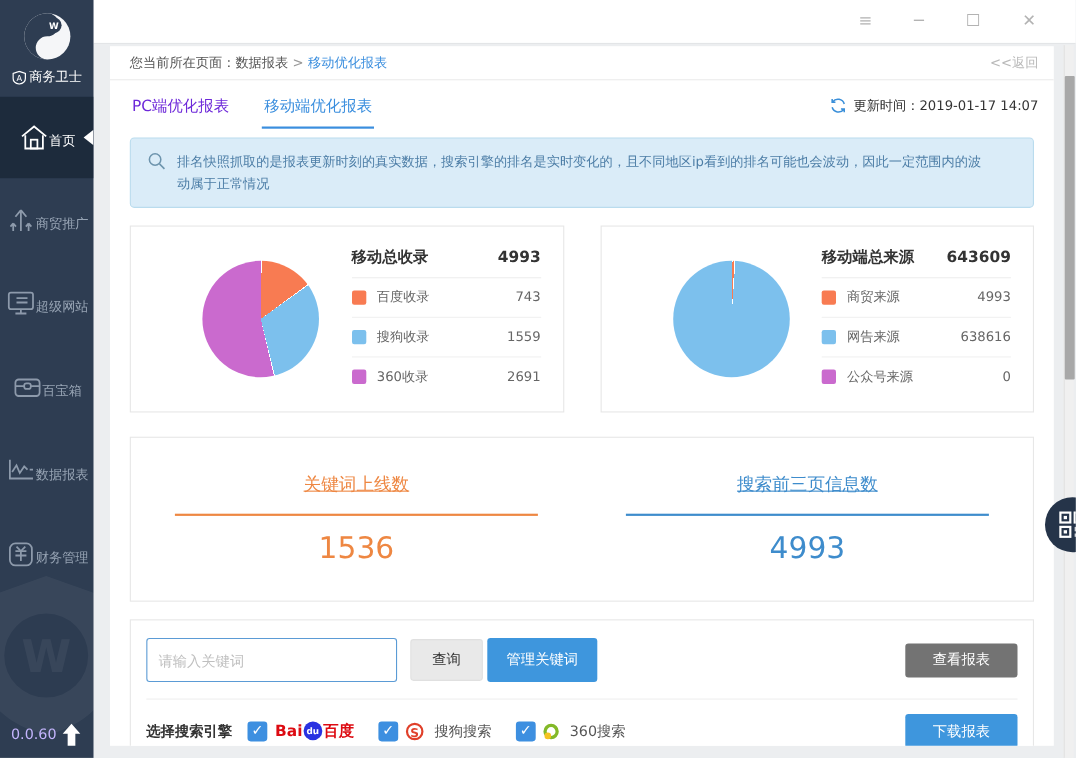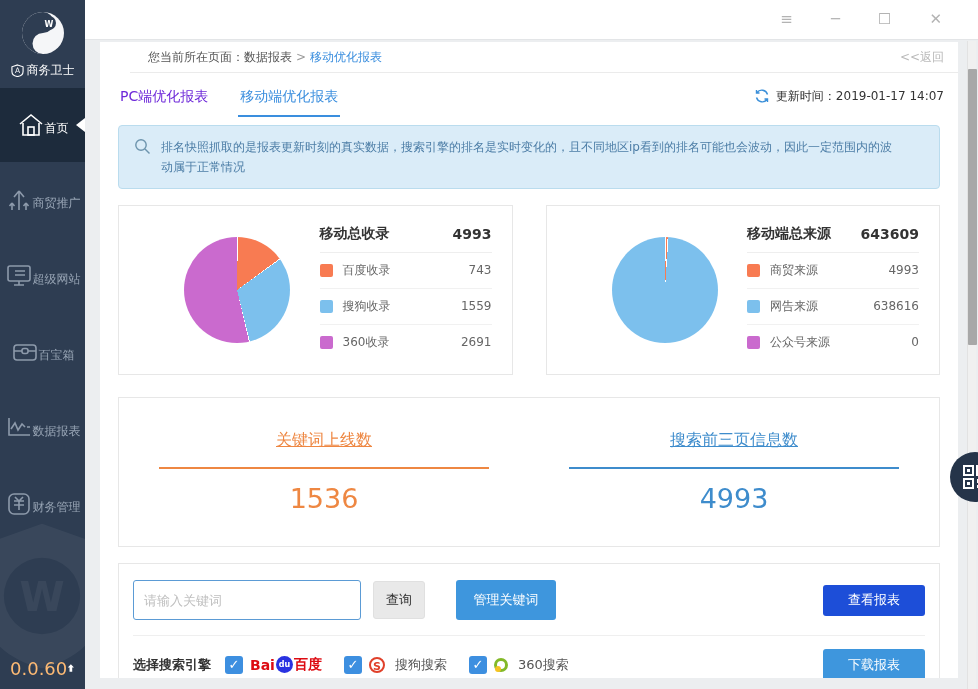--- a/index.html
+++ b/index.html
@@ -20,36 +20,36 @@
   .nav-item svg { stroke:#8d9aab; }
   .nav-item.active { background:#1d2b3c; color:#fff; height:74px; }
   .nav-item.active svg { stroke:#fff; }
   .nav-item.active::after { content:""; position:absolute; right:0; top:50%;
     margin-top:-7px; border:7px solid transparent; border-right:9px solid #fff;
     border-left:0; }
   .watermark { position:absolute; left:-28px; bottom:18px; width:140px; height:150px;
     opacity:0.05; }
   .version-row { position:absolute; left:0; bottom:10px; width:85px; display:flex;
     align-items:center; justify-content:space-between; padding:0 10px; }
-  .version { color:#fdba74; font-size:18px; }
+  .version { color:#c4b5fd; font-size:13px; }
 
   
   .main { position:absolute; left:85px; top:0; width:893px; height:689px; }
   .topbar { height:40px; background:#fff; border-bottom:1px solid #e3e5e7;
     display:flex; align-items:center; padding:0 24px; }
   .login-time { color:#9aa0a6; font-size:12px; }
   .win-controls { margin-left:auto; display:flex; align-items:center; gap:38px;
     padding-right:12px; }
   .win-btn { color:#b3b3b3; font-size:15px; cursor:pointer; line-height:1; }
 
   
   .panel { position:absolute; left:15px; top:42px; width:858px; height:636px;
     background:#fff; overflow:hidden; }
   .crumb-row { height:31px; display:flex; align-items:center; padding:0 14px 0 18px;
-    border-bottom:1px solid #ebebeb;margin-left:30px; }
+    border-bottom:1px solid #ebebeb; }
   .crumb-text { font-size:12px; color:#555; }
   .crumb-link { color:#3a8ede; }
   .crumb-sep { color:#999; margin:0 4px; }
   .back-link { margin-left:auto; color:#b9b9b9; font-size:12px; cursor:pointer; }
 
   .tabs-row { height:46px; display:flex; align-items:center; padding:0 14px 0 18px; }
   .tab { font-size:14px; color:#6d28d9; margin-right:28px; padding:12px 2px 9px;
     cursor:pointer; border-bottom:2px solid transparent; }
   .tab.active { color:#3a8ede; border-bottom-color:#3a8ede; }
   .update-row { margin-left:auto; display:flex; align-items:center; gap:6px;
@@ -82,25 +82,25 @@
   .stat-num { font-size:27px; }
 
   .bottom-card { margin:16px 18px 0; border:1px solid #e7e7e7; background:#fff;
     padding:16px 14px 30px; }
   .kw-row { display:flex; align-items:center; }
   .kw-input { width:228px; height:40px; border:1px solid #5b9bd5; border-radius:3px;
     padding:0 10px; font-size:13px; color:#333; outline:none; }
   .kw-input::placeholder { color:#bfbfbf; }
   .btn { border:0; border-radius:3px; font-size:13px; cursor:pointer;
     font-family:inherit; }
-  .btn-query { margin-left:12px; width:52px; height:38px; background:#e9e9e9;
+  .btn-query { margin-left:12px; width:66px; height:38px; background:#e9e9e9;
     border:1px solid #e0e0e0; color:#333; }
-  .btn-manage { margin-left:31px; width:100px; height:40px; background:#3e96dd;
+  .btn-manage { margin-left:4px; width:100px; height:40px; background:#3e96dd;
     color:#fff; }
-  .btn-view { margin-left:auto; width:102px; height:31px; background:#1d4ed8;
+  .btn-view { margin-left:auto; width:102px; height:31px; background:#737373;
     color:#fff; }
   .sep { height:1px; background:#efefef; margin:15px 0 13px; }
   .engine-row { display:flex; align-items:center; }
   .row-label { font-size:13px; color:#333; font-weight:bold; margin-right:14px; }
   .engine-item { display:flex; align-items:center; margin-right:22px; gap:7px; }
   .cbx { width:18px; height:18px; border-radius:3px; background:#3d8fe0; color:#fff;
     font-size:13px; line-height:18px; text-align:center; cursor:pointer; }
   .btn-dl { margin-left:auto; width:102px; height:31px; background:#3e96dd;
     color:#fff; }
   .baidu-logo { display:flex; align-items:center; font-weight:bold; color:#dd0b12;

